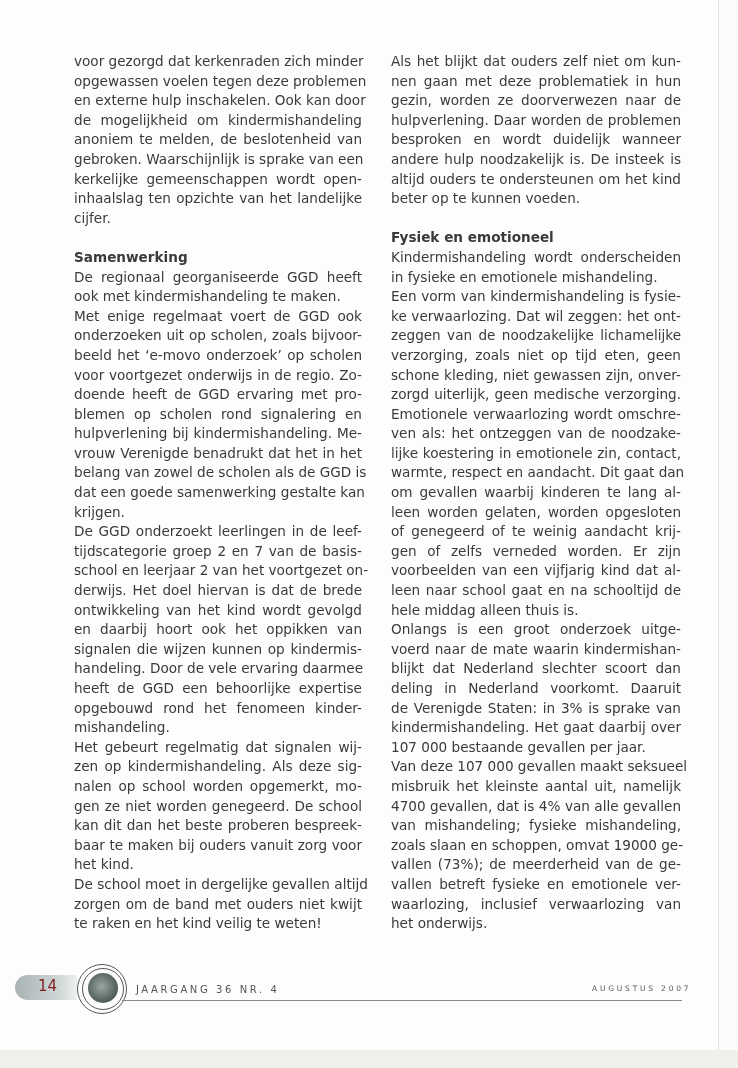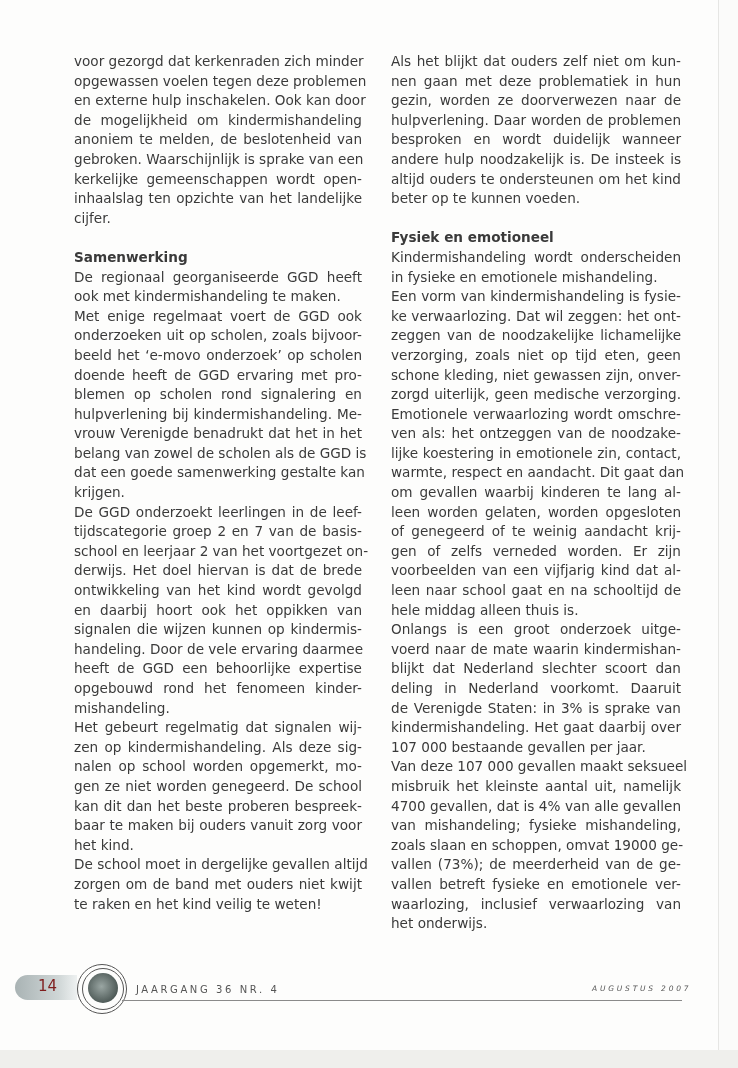--- a/index.html
+++ b/index.html
@@ -22,21 +22,21 @@
     background: linear-gradient(to right, #a9b3b4, #cfd6d6 70%, #eef1f1);
   }
   .page-num { position: absolute; left: 38px; top: 977px; font-size: 15px; color: #7f1d1d; }
   .seal-ring1 { position: absolute; left: 77px; top: 964px; width: 48px; height: 48px; border: 1.2px solid #555; border-radius: 50%; }
   .seal-ring2 { position: absolute; left: 82px; top: 968px; width: 40px; height: 40px; border: 1px solid #555; border-radius: 50%; }
   .seal { position: absolute; left: 88px; top: 973px; width: 30px; height: 30px; border-radius: 50%;
     background: radial-gradient(circle at 45% 45%, #9aa6a3, #4f5b58 70%, #3a4442); }
   .footer-line { position: absolute; left: 122px; top: 1000px; width: 200px; height: 1px; background: #8a8a8a; }
   .footer-line2 { position: absolute; left: 320px; top: 1000px; width: 362px; height: 1px; background: #8a8a8a; }
   .journal { position: absolute; left: 136px; top: 984px; font-size: 10px; letter-spacing: 2.6px; color: #555; }
-  .date { position: absolute; left: 592px; top: 984px; font-size: 7.5px; letter-spacing: 2.8px; color: #555; font-style: italic; }
+  .date { position: absolute; left: 592px; top: 984px; font-size: 7.5px; letter-spacing: 2.8px; color: #555; }
 </style>
 </head>
 <body>
 
 <div class="page"></div>
 <div class="right-edge"></div>
 <div class="bottom-shade"></div>
 
 <div class="col col-left" id="leftcol">
     <span class="line">voor gezorgd dat kerkenraden zich minder</span>
@@ -48,20 +48,21 @@
     <span class="line">kerkelijke gemeenschappen wordt open-</span>
     <span class="line">inhaalslag ten opzichte van het landelijke</span>
     <span class="line last">cijfer.</span>
     <div class="gap"></div>
     <span class="line heading">Samenwerking</span>
     <span class="line">De regionaal georganiseerde GGD heeft</span>
     <span class="line last">ook met kindermishandeling te maken.</span>
     <span class="line">Met enige regelmaat voert de GGD ook</span>
     <span class="line">onderzoeken uit op scholen, zoals bijvoor-</span>
     <span class="line">beeld het ‘e-movo onderzoek’ op scholen</span>
+    <span class="line">voor voortgezet onderwijs in de regio. Zo-</span>
     <span class="line">doende heeft de GGD ervaring met pro-</span>
     <span class="line">blemen op scholen rond signalering en</span>
     <span class="line">hulpverlening bij kindermishandeling. Me-</span>
     <span class="line">vrouw Verenigde benadrukt dat het in het</span>
     <span class="line">belang van zowel de scholen als de GGD is</span>
     <span class="line">dat een goede samenwerking gestalte kan</span>
     <span class="line last">krijgen.</span>
     <span class="line">De GGD onderzoekt leerlingen in de leef-</span>
     <span class="line">tijdscategorie groep 2 en 7 van de basis-</span>
     <span class="line">school en leerjaar 2 van het voortgezet on-</span>

